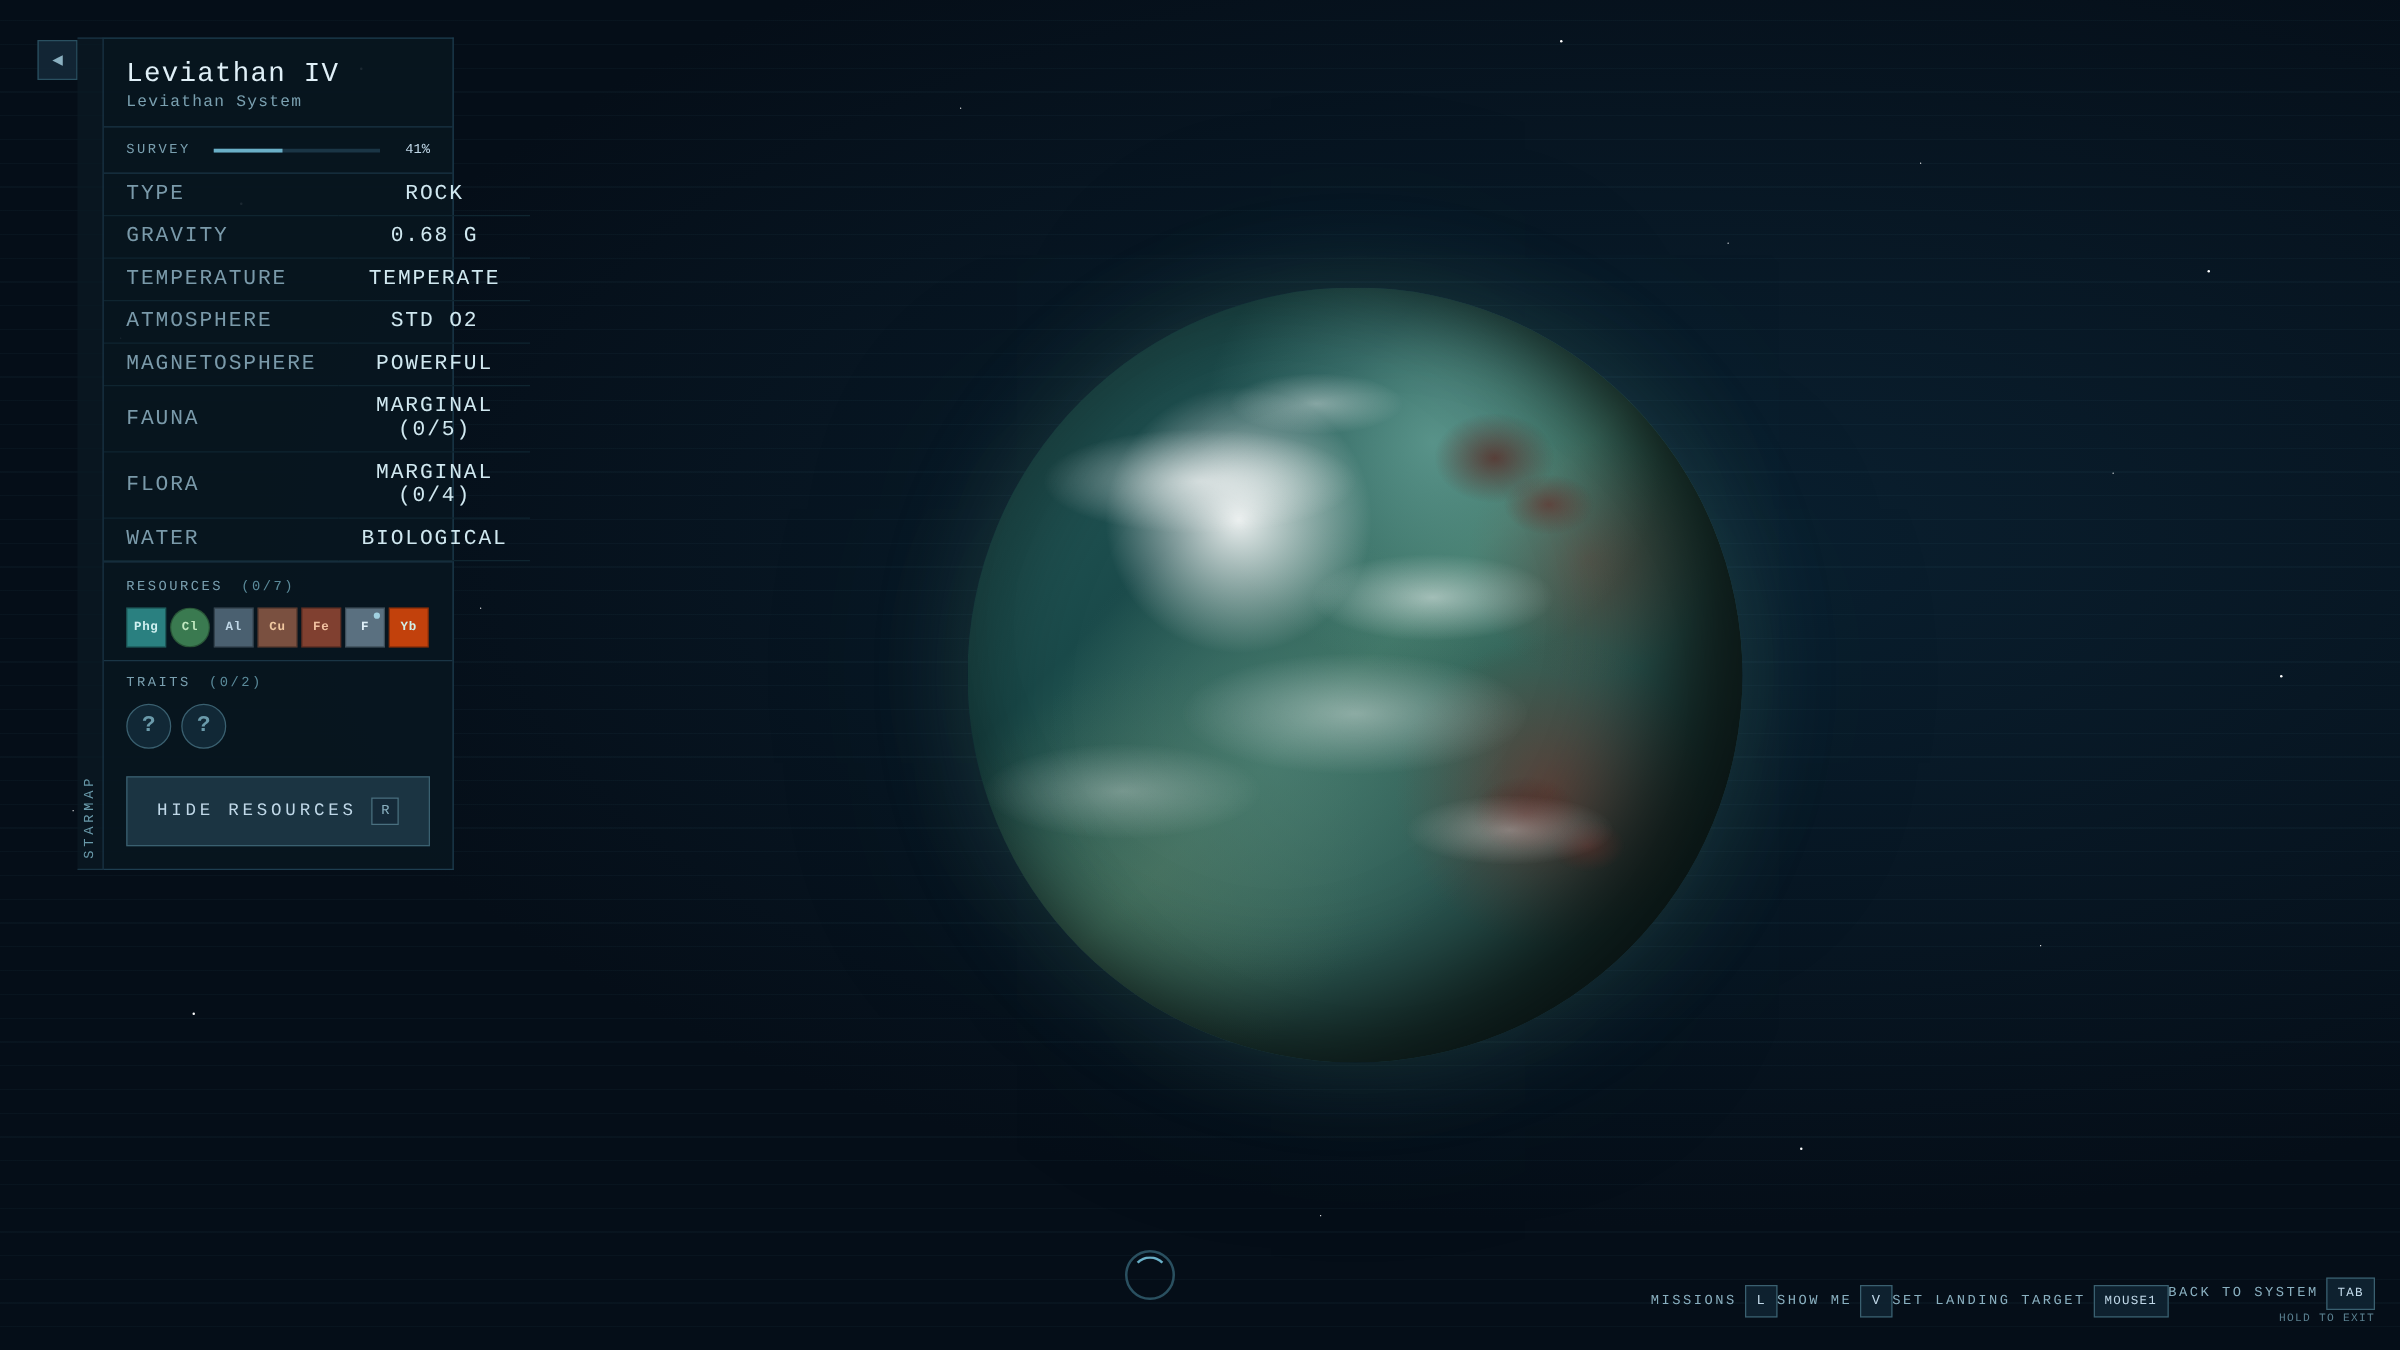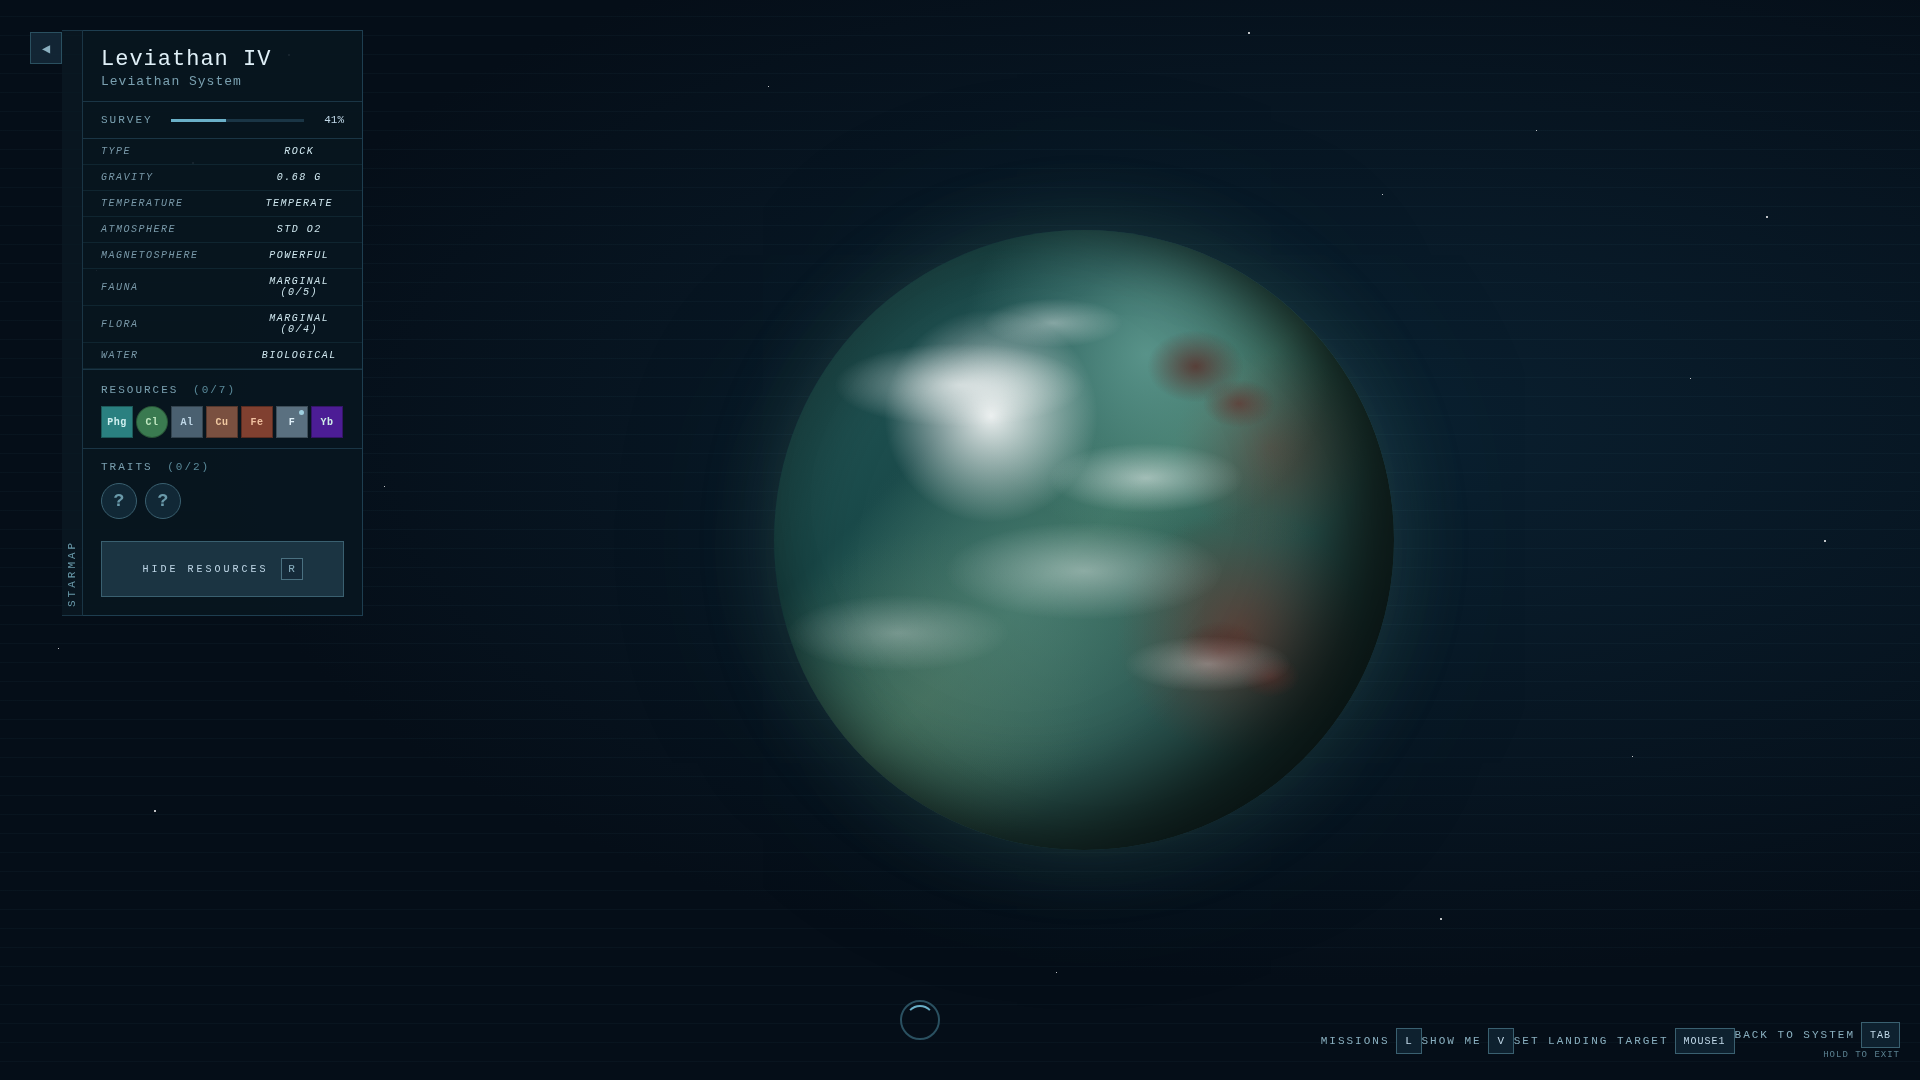--- a/index.html
+++ b/index.html
@@ -210,23 +210,22 @@
       width: 100%;
       border-collapse: collapse;
     }
 
     .stats-table tr {
       border-bottom: 1px solid #0f2530;
     }
 
     .stats-table td {
       padding: 7px 18px;
-      font-size: 10px;
+      font-size: 17px;
       letter-spacing: 1.5px;
-      font-style: italic;
     }
 
     .stats-table td:first-child {
       color: #7a9aaa;
       width: 55%;
     }
 
     .stats-table td:last-child {
       color: #d0e8f0;
       text-align: center;
@@ -266,21 +265,21 @@
       letter-spacing: 0.5px;
       border: 1px solid rgba(0,0,0,0.3);
     }
 
     .chip-teal { background: #2a8080; color: #d0f0f0; }
     .chip-green { background: #3a7a50; color: #c0e8c0; border-radius: 16px; }
     .chip-gray-blue { background: #4a6070; color: #c0d8e8; }
     .chip-copper { background: #7a5040; color: #f0c8a0; }
     .chip-rust { background: #804030; color: #f0c0a0; }
     .chip-light-dot { background: #5a7080; color: #e0f0f8; position: relative; }
-    .chip-teal2 { background: #4c1d95; color: #d0f0e8; }
+    .chip-teal2 { background: #c2410c; color: #d0f0e8; }
 
     .chip-dot {
       position: absolute;
       top: 3px;
       right: 3px;
       width: 5px;
       height: 5px;
       background: #a0d0e0;
       border-radius: 50%;
     }
@@ -329,21 +328,21 @@
       padding: 16px 20px;
       display: flex;
       align-items: center;
       justify-content: center;
       gap: 12px;
       cursor: pointer;
       width: calc(100% - 36px);
     }
 
     .hide-btn-text {
-      font-size: 10px;
+      font-size: 14px;
       letter-spacing: 3px;
       color: #c0d8e8;
     }
 
     .key-badge {
       width: 22px;
       height: 22px;
       border: 1px solid #4a7080;
       display: flex;
       align-items: center;

